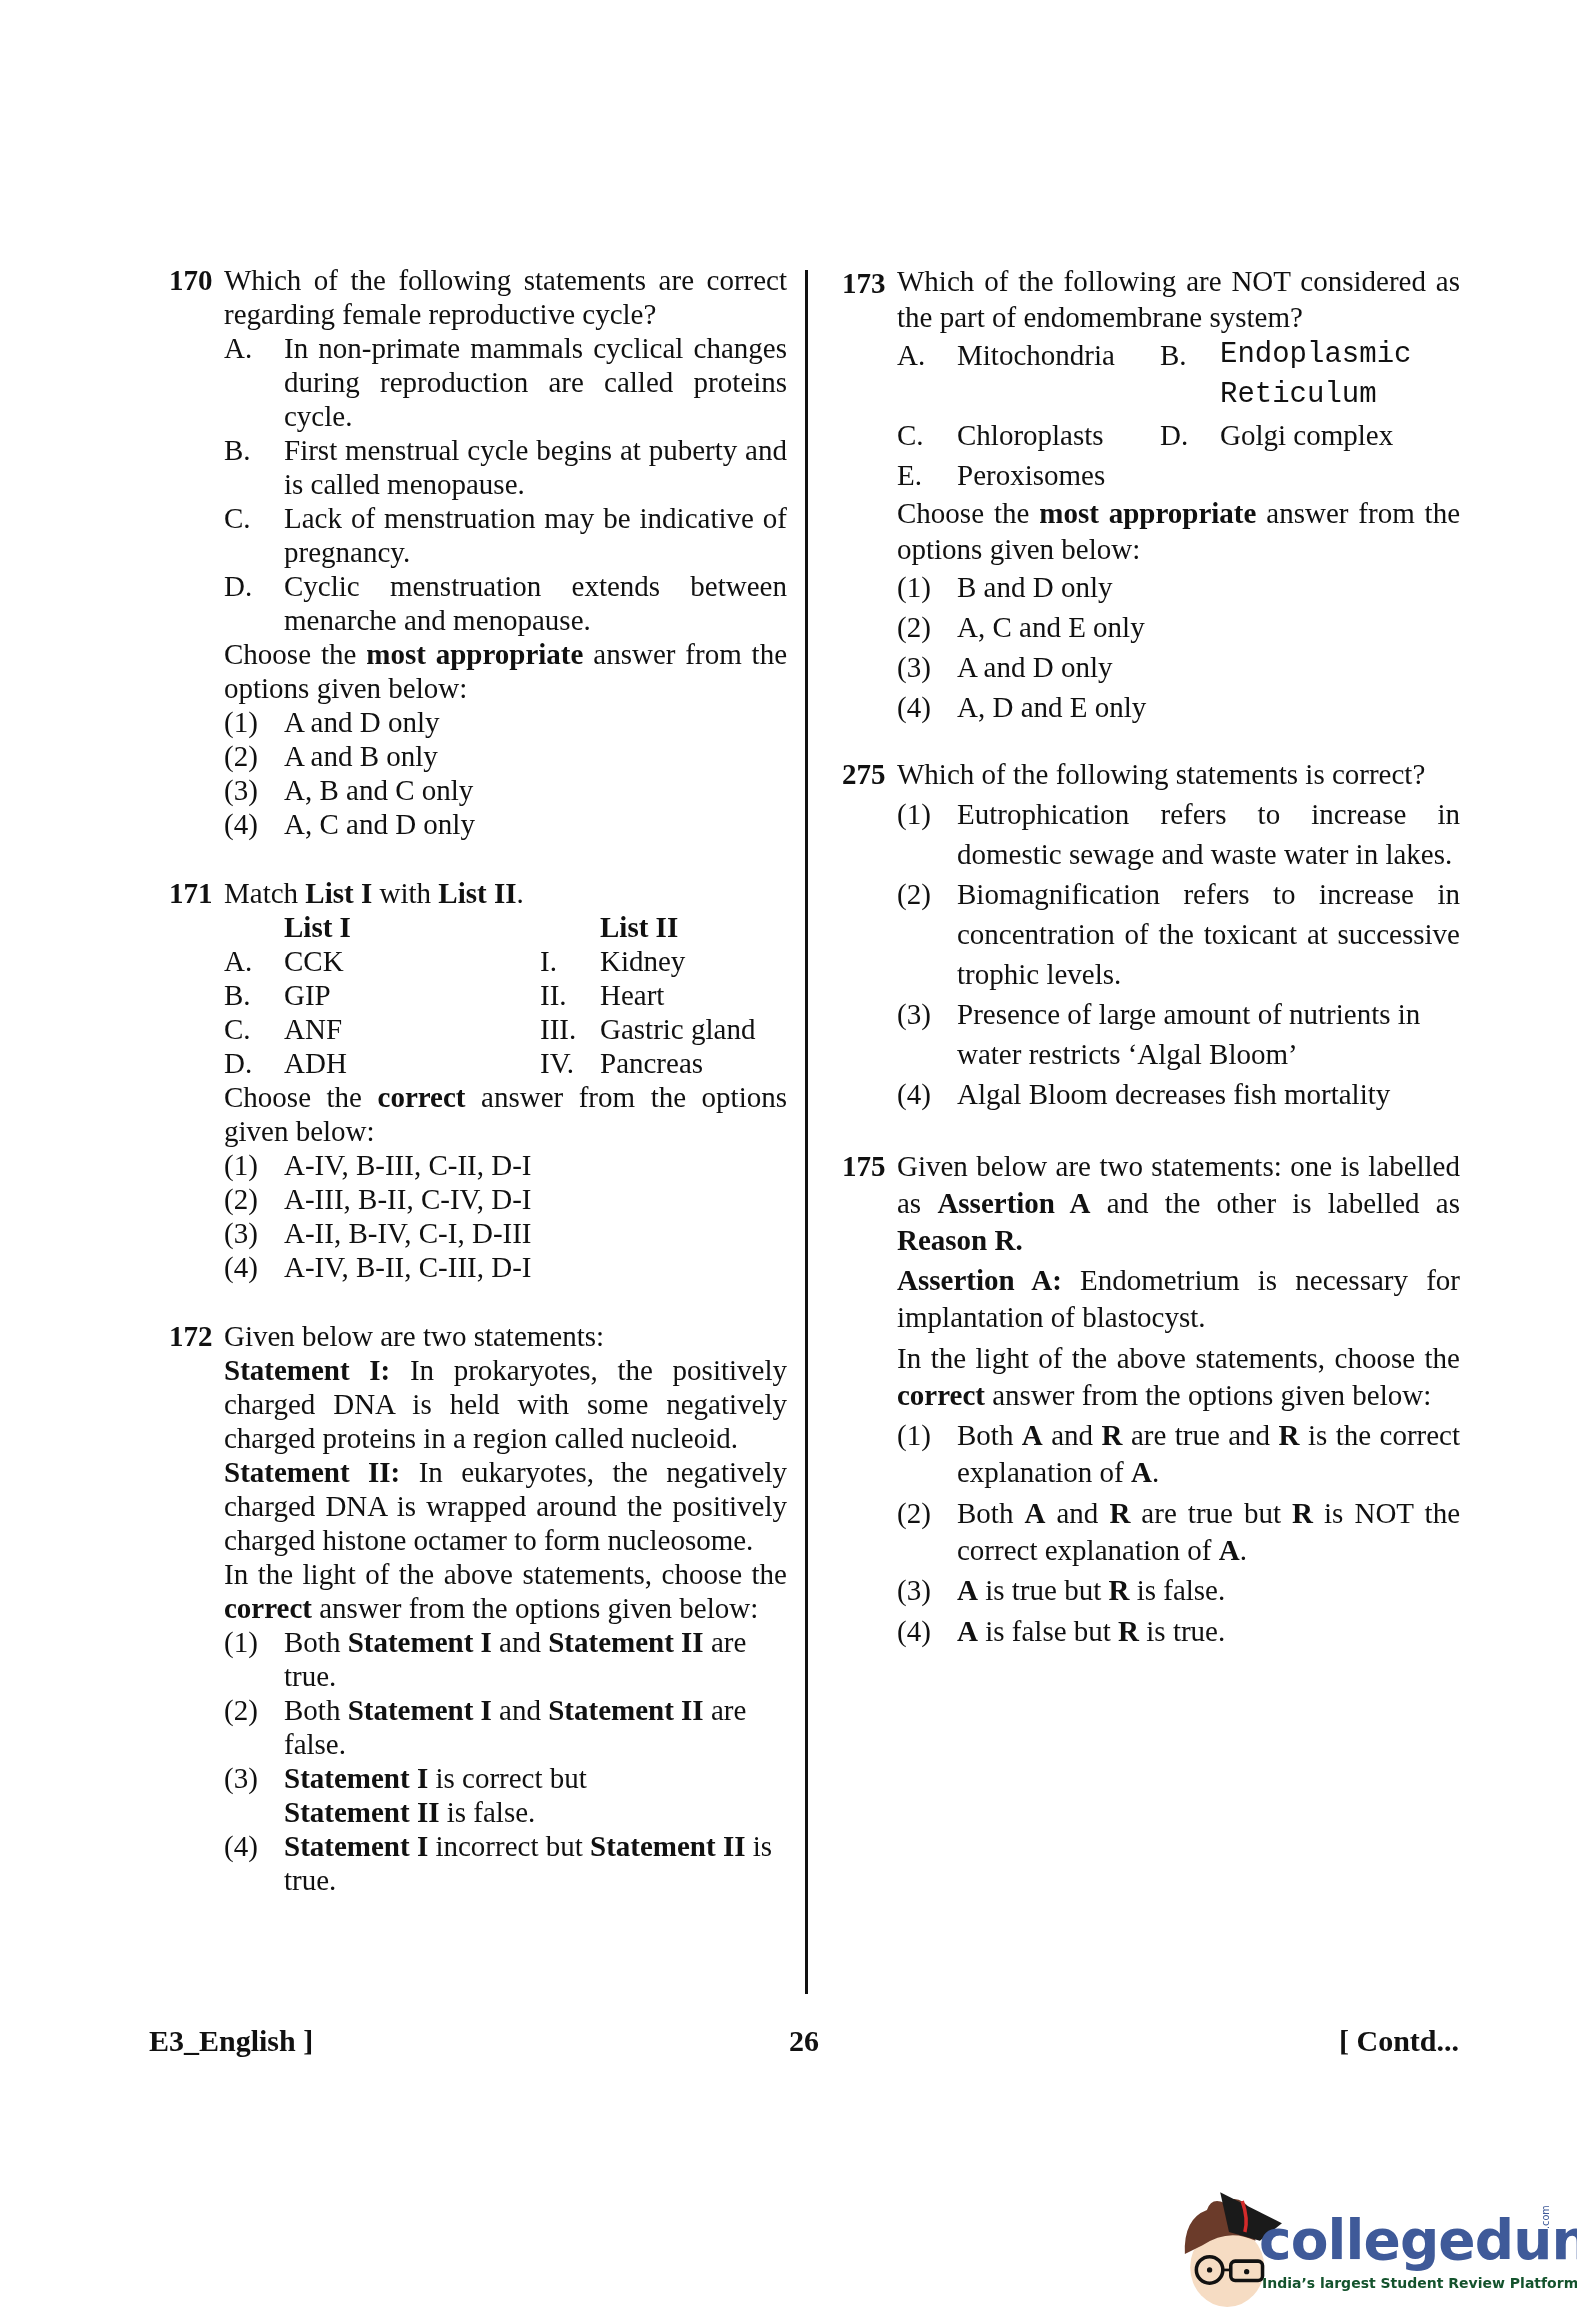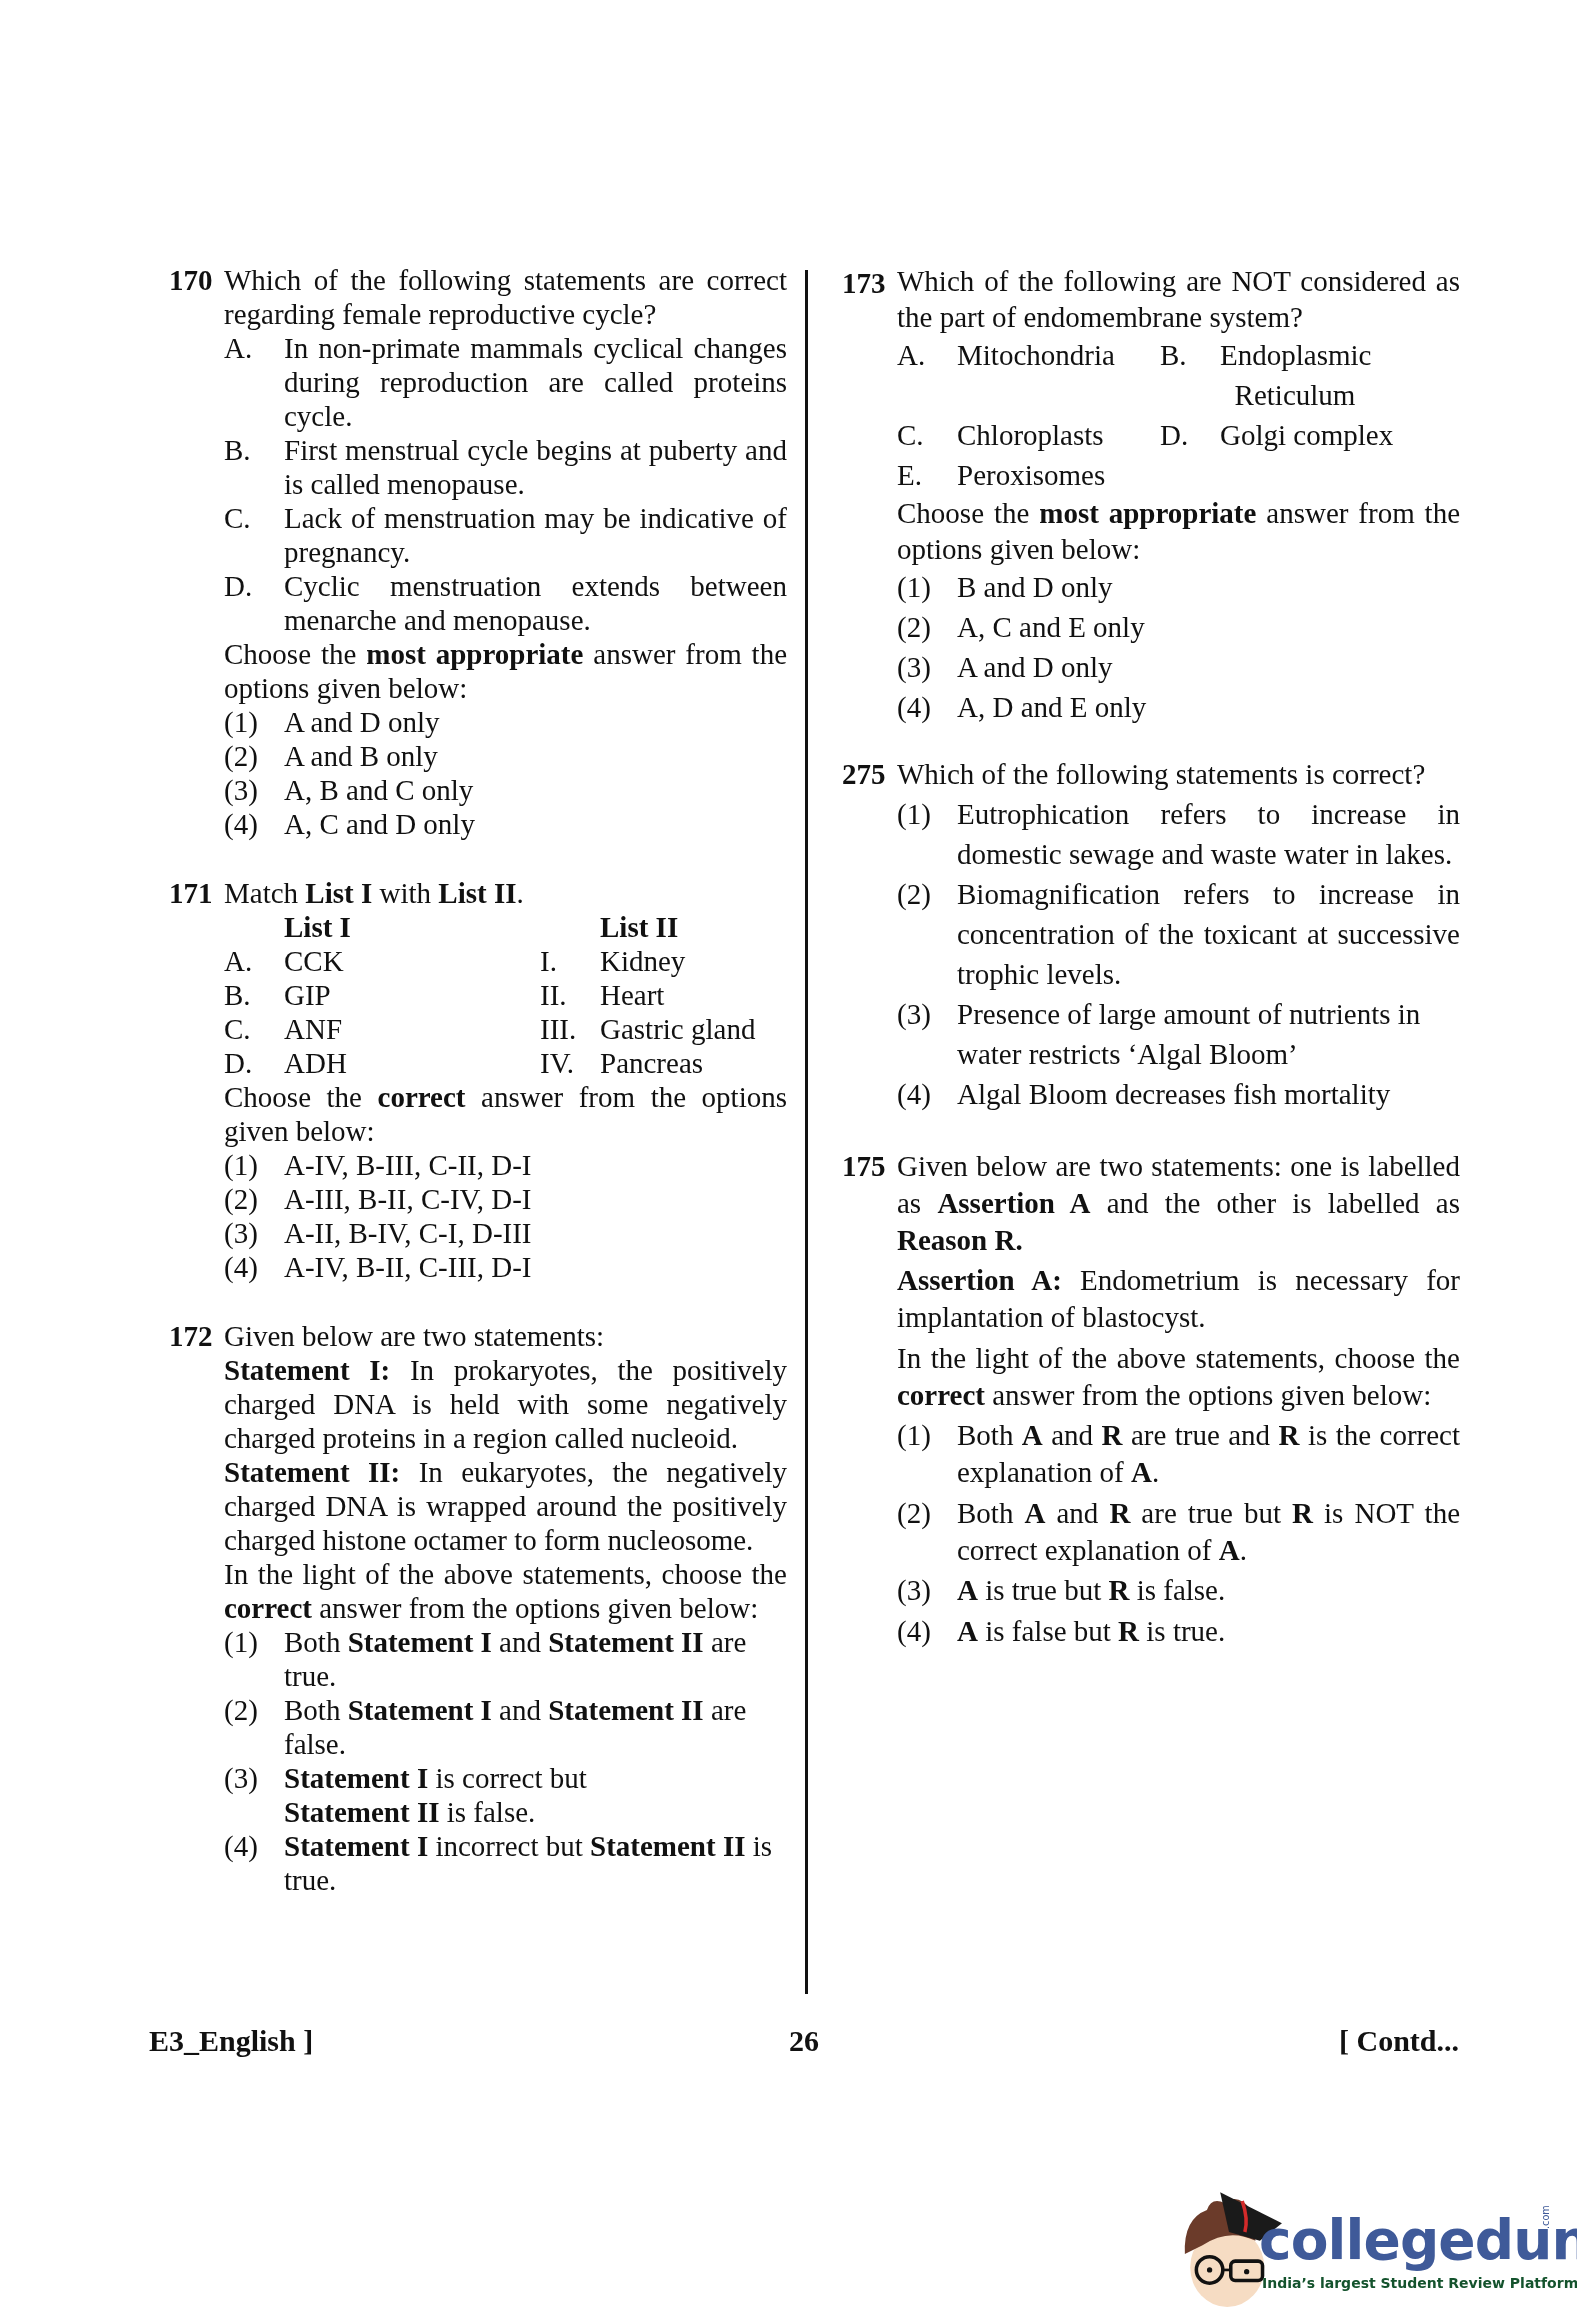--- a/index.html
+++ b/index.html
@@ -109,21 +109,21 @@
 
 <div class="col col-right">
 
   <div class="q">
     <span class="qnum">173</span>
     <div class="qtext" style="line-height:36px;">Which of the following are NOT considered as the part of endomembrane system?</div>
     <div class="grid2">
       <span>A.</span>
         <span>Mitochondria</span>
       <span>B.</span>
-        <span style="width:150px;text-align:center;">Endoplasmic Reticulum</span>
+        <span style="width:150px;text-align:center;font-family:Liberation Mono, monospace;">Endoplasmic Reticulum</span>
     </div>
     <div class="grid2">
       <span>C.</span>
         <span>Chloroplasts</span>
       <span>D.</span>
         <span>Golgi complex</span>
     </div>
     <div class="grid2">
       <span>E.</span>
         <span>Peroxisomes</span>

